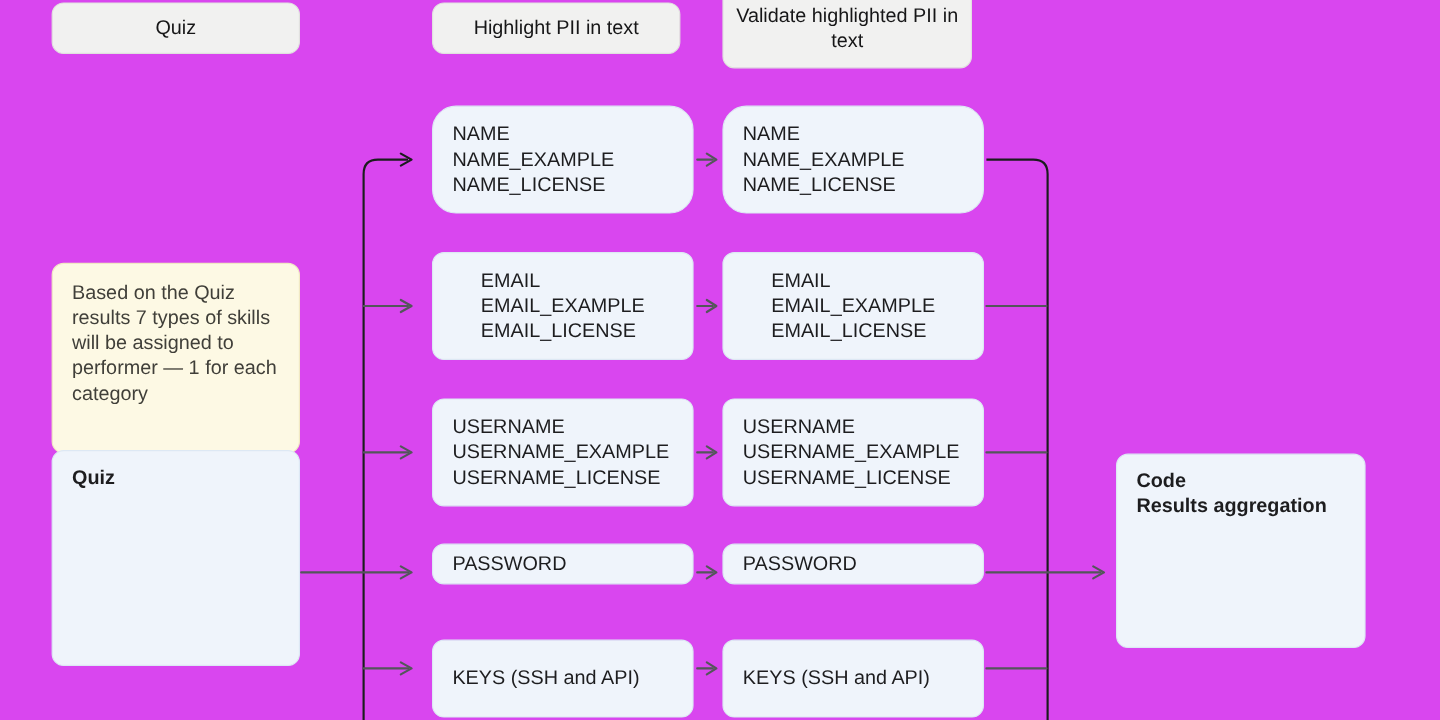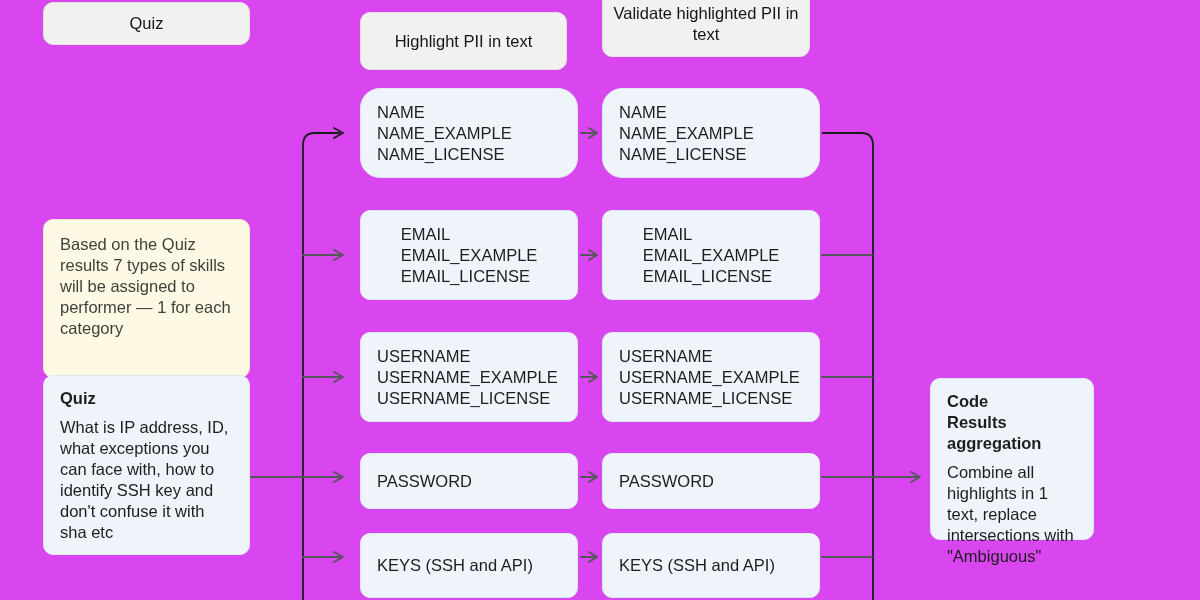--- a/index.html
+++ b/index.html
@@ -57,21 +57,21 @@
   .node-title { font-weight: 700; }
   .node-body { margin-top: 8px; }
   
   .col-left   { left: 43px;  width: 207px; }
   .col-mid    { left: 360px; width: 218px; }
   .col-right  { left: 602px; width: 218px; }
   
   .r1 { top: 88px;  height: 90px; border-radius: 20px; }
   .r2 { top: 210px; height: 90px; align-items: center; }
   .r3 { top: 332px; height: 90px; }
-  .r4 { top: 453px; height: 56px; }
+  .r4 { top: 453px; height: 34px; }
   .r5 { top: 533px; height: 65px; }
 </style>
 </head>
 <body>
 
 <div id="canvas">
 
   <svg id="connectors" viewBox="0 0 1200 600" fill="none" xmlns="http://www.w3.org/2000/svg">
 
     <path d="M 303 601 L 303 145 Q 303 133 315 133 L 340 133" stroke="#1b1c1e" stroke-width="1.8"></path>
@@ -108,34 +108,33 @@
       <path d="M 822 377 L 872 377"></path>
       <path d="M 822 477 L 917 477"></path>
       <path d="M 911 472 L 920 477 L 911 482"></path>
       <path d="M 822 557 L 872 557"></path>
     </g>
   </svg>
 
   <div class="node header-box col-left" style="top:2px;height:43px;">
     <span>Quiz</span>
   </div>
-  <div class="node header-box" style="left:360px;width:207px;top:12px;height:58px;">
+  <div class="node header-box" style="left:360px;width:207px;top:2px;height:43px;">
     <span>Highlight PII in text</span>
   </div>
   <div class="node header-box" style="left:602px;width:208px;top:-10px;height:67px;">
     <span>Validate highlighted PII in text</span>
   </div>
 
   <div class="node yellow-box col-left" style="top:219px;height:159px;">
     <div>Based on the Quiz results 7 types of skills will be assigned to performer — 1 for each category</div>
   </div>
 
   <div class="node blue-box text-node col-left" style="top:375px;height:180px;">
     <div class="node-title">Quiz</div>
-    <div class="node-body">What is IP address, ID, what exceptions you can face with, how to identify SSH key and don't confuse it with sha etc</div>
   </div>
 
   <div class="node blue-box cat-box col-mid r1">
     <div class="cat-text">NAME
 NAME_EXAMPLE
 NAME_LICENSE</div>
   </div>
   <div class="node blue-box cat-box col-mid r2">
     <div class="cat-text">EMAIL
 EMAIL_EXAMPLE
@@ -168,19 +167,18 @@
 USERNAME_EXAMPLE
 USERNAME_LICENSE</div>
   </div>
   <div class="node blue-box cat-box col-right r4">
     <div class="cat-text">PASSWORD</div>
   </div>
   <div class="node blue-box cat-box col-right r5">
     <div class="cat-text">KEYS (SSH and API)</div>
   </div>
 
-  <div class="node blue-box text-node" style="left:930px;top:378px;width:164px;height:162px;">
+  <div class="node blue-box text-node" style="left:930px;top:378px;width:208px;height:162px;">
     <div class="node-title">Code</div>
     <div class="node-title">Results aggregation</div>
-    <div class="node-body">Combine all highlights in 1 text, replace intersections with "Ambiguous"</div>
   </div>
 
 </div>
 
 </body></html>

